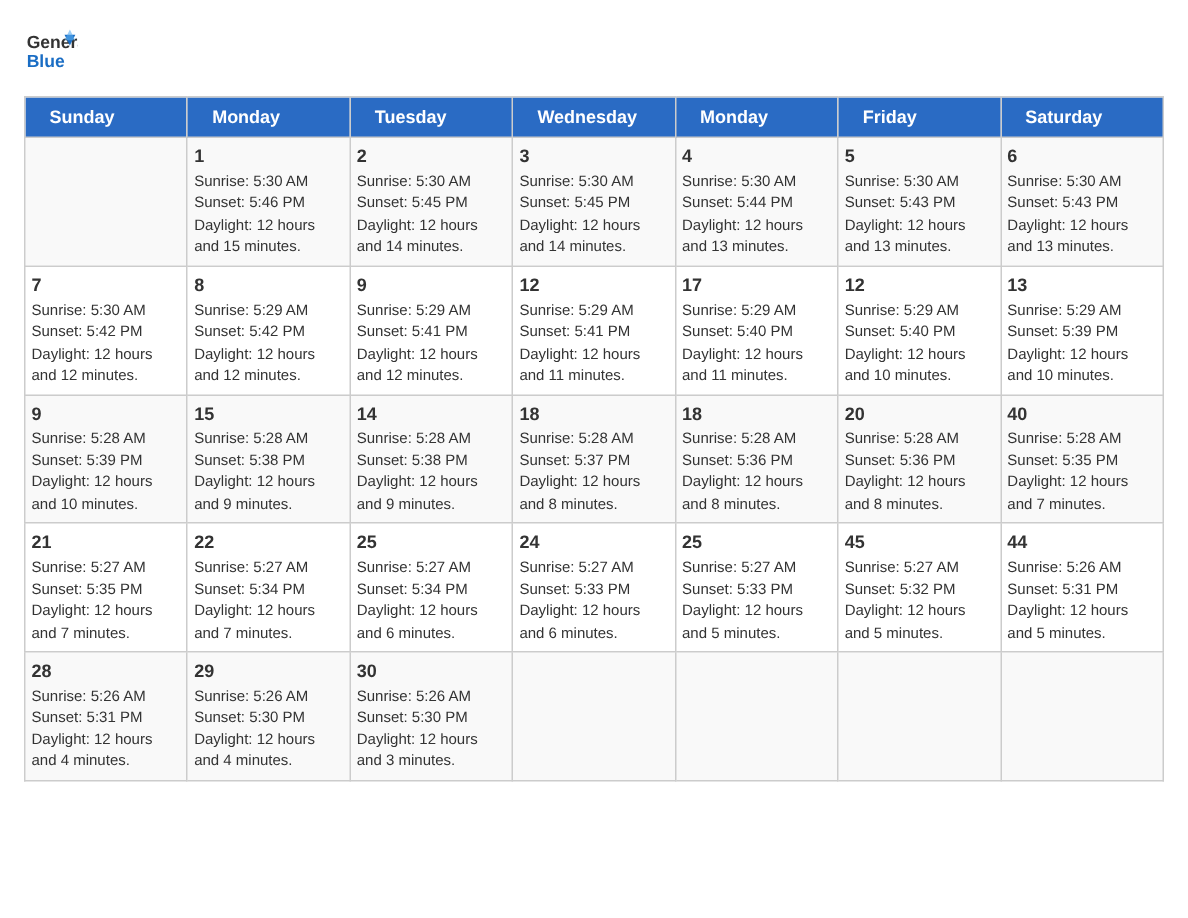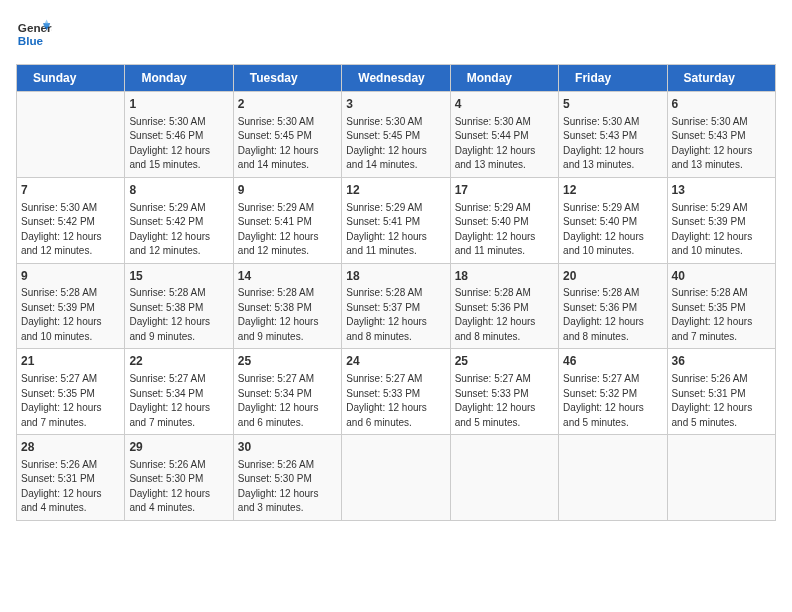--- a/index.html
+++ b/index.html
@@ -211,25 +211,25 @@
         </td>
         <td>
           <span class="day-num">24</span>
           <div class="cell-content">Sunrise: 5:27 AM<br>Sunset: 5:33 PM<br>Daylight: 12 hours<br>and 6 minutes.</div>
         </td>
         <td>
           <span class="day-num">25</span>
           <div class="cell-content">Sunrise: 5:27 AM<br>Sunset: 5:33 PM<br>Daylight: 12 hours<br>and 5 minutes.</div>
         </td>
         <td>
-          <span class="day-num">46</span>
+          <span class="day-num">45</span>
           <div class="cell-content">Sunrise: 5:27 AM<br>Sunset: 5:32 PM<br>Daylight: 12 hours<br>and 5 minutes.</div>
         </td>
         <td>
-          <span class="day-num">36</span>
+          <span class="day-num">44</span>
           <div class="cell-content">Sunrise: 5:26 AM<br>Sunset: 5:31 PM<br>Daylight: 12 hours<br>and 5 minutes.</div>
         </td>
       </tr>
       <tr>
         <td>
           <span class="day-num">28</span>
           <div class="cell-content">Sunrise: 5:26 AM<br>Sunset: 5:31 PM<br>Daylight: 12 hours<br>and 4 minutes.</div>
         </td>
         <td>
           <span class="day-num">29</span>

